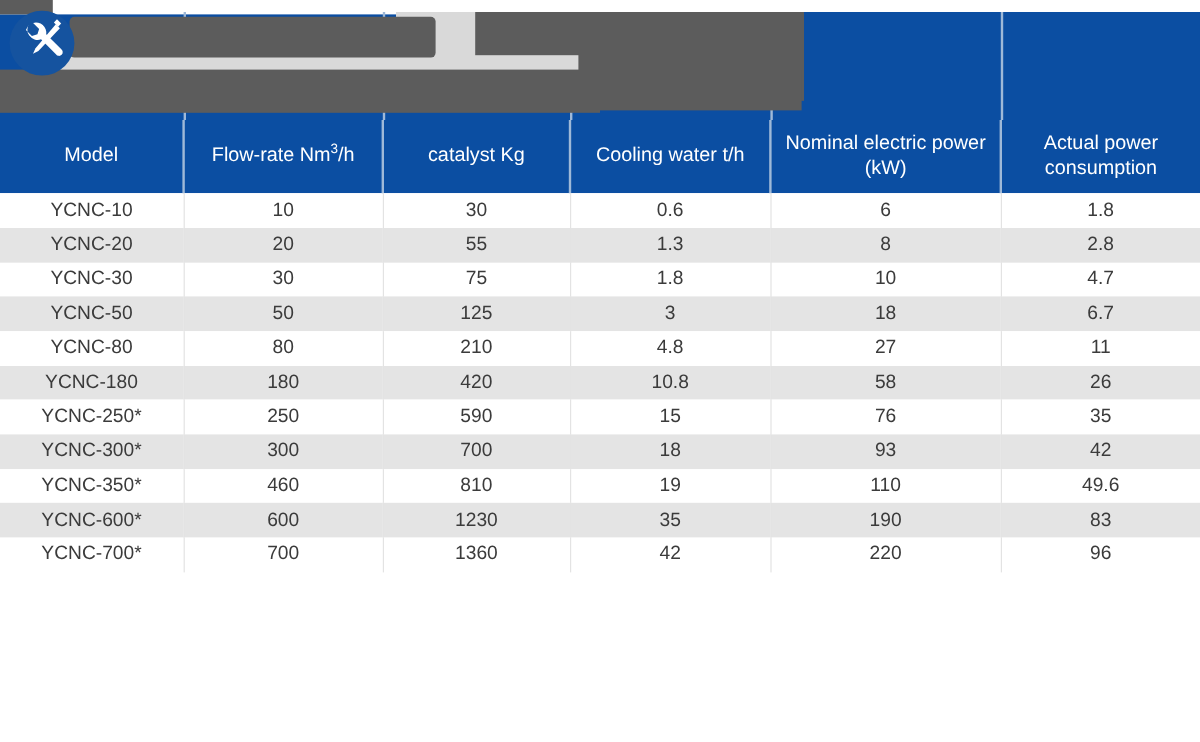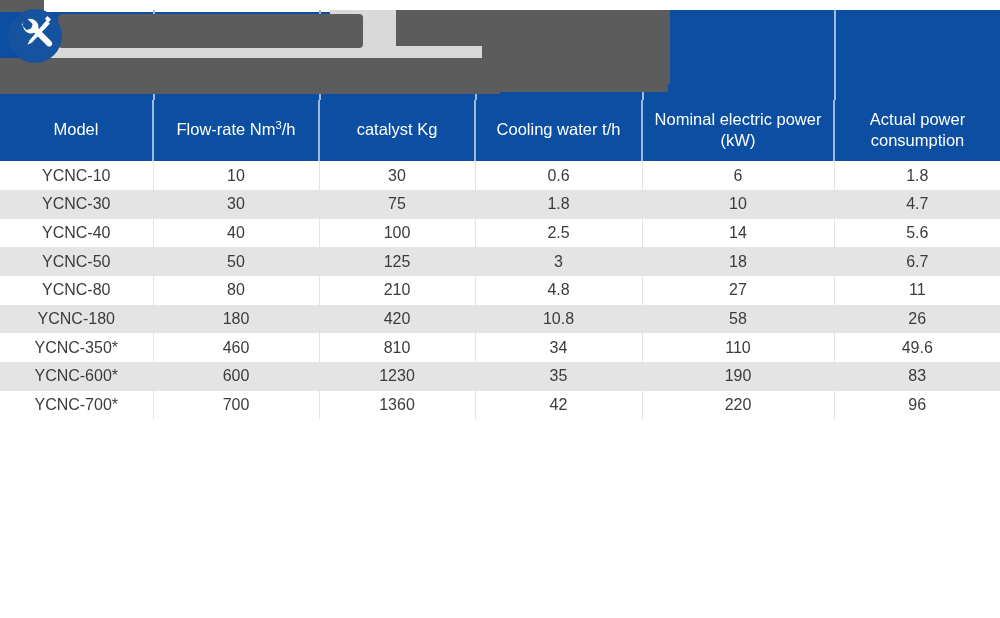--- a/index.html
+++ b/index.html
@@ -183,36 +183,36 @@
     <tbody id="spec-body">
         <tr>
           <td>YCNC-10</td>
           <td>10</td>
           <td>30</td>
           <td>0.6</td>
           <td>6</td>
           <td>1.8</td>
         </tr>
         <tr>
+          <td>YCNC-20</td>
+          <td>20</td>
+          <td>55</td>
+          <td>1.3</td>
+          <td>8</td>
+          <td>2.8</td>
+        </tr>
+        <tr>
           <td>YCNC-30</td>
           <td>30</td>
           <td>75</td>
           <td>1.8</td>
           <td>10</td>
           <td>4.7</td>
         </tr>
         <tr>
-          <td>YCNC-40</td>
-          <td>40</td>
-          <td>100</td>
-          <td>2.5</td>
-          <td>14</td>
-          <td>5.6</td>
-        </tr>
-        <tr>
           <td>YCNC-50</td>
           <td>50</td>
           <td>125</td>
           <td>3</td>
           <td>18</td>
           <td>6.7</td>
         </tr>
         <tr>
           <td>YCNC-80</td>
           <td>80</td>
@@ -223,24 +223,40 @@
         </tr>
         <tr>
           <td>YCNC-180</td>
           <td>180</td>
           <td>420</td>
           <td>10.8</td>
           <td>58</td>
           <td>26</td>
         </tr>
         <tr>
+          <td>YCNC-250*</td>
+          <td>250</td>
+          <td>590</td>
+          <td>15</td>
+          <td>76</td>
+          <td>35</td>
+        </tr>
+        <tr>
+          <td>YCNC-300*</td>
+          <td>300</td>
+          <td>700</td>
+          <td>18</td>
+          <td>93</td>
+          <td>42</td>
+        </tr>
+        <tr>
           <td>YCNC-350*</td>
           <td>460</td>
           <td>810</td>
-          <td>34</td>
+          <td>19</td>
           <td>110</td>
           <td>49.6</td>
         </tr>
         <tr>
           <td>YCNC-600*</td>
           <td>600</td>
           <td>1230</td>
           <td>35</td>
           <td>190</td>
           <td>83</td>

